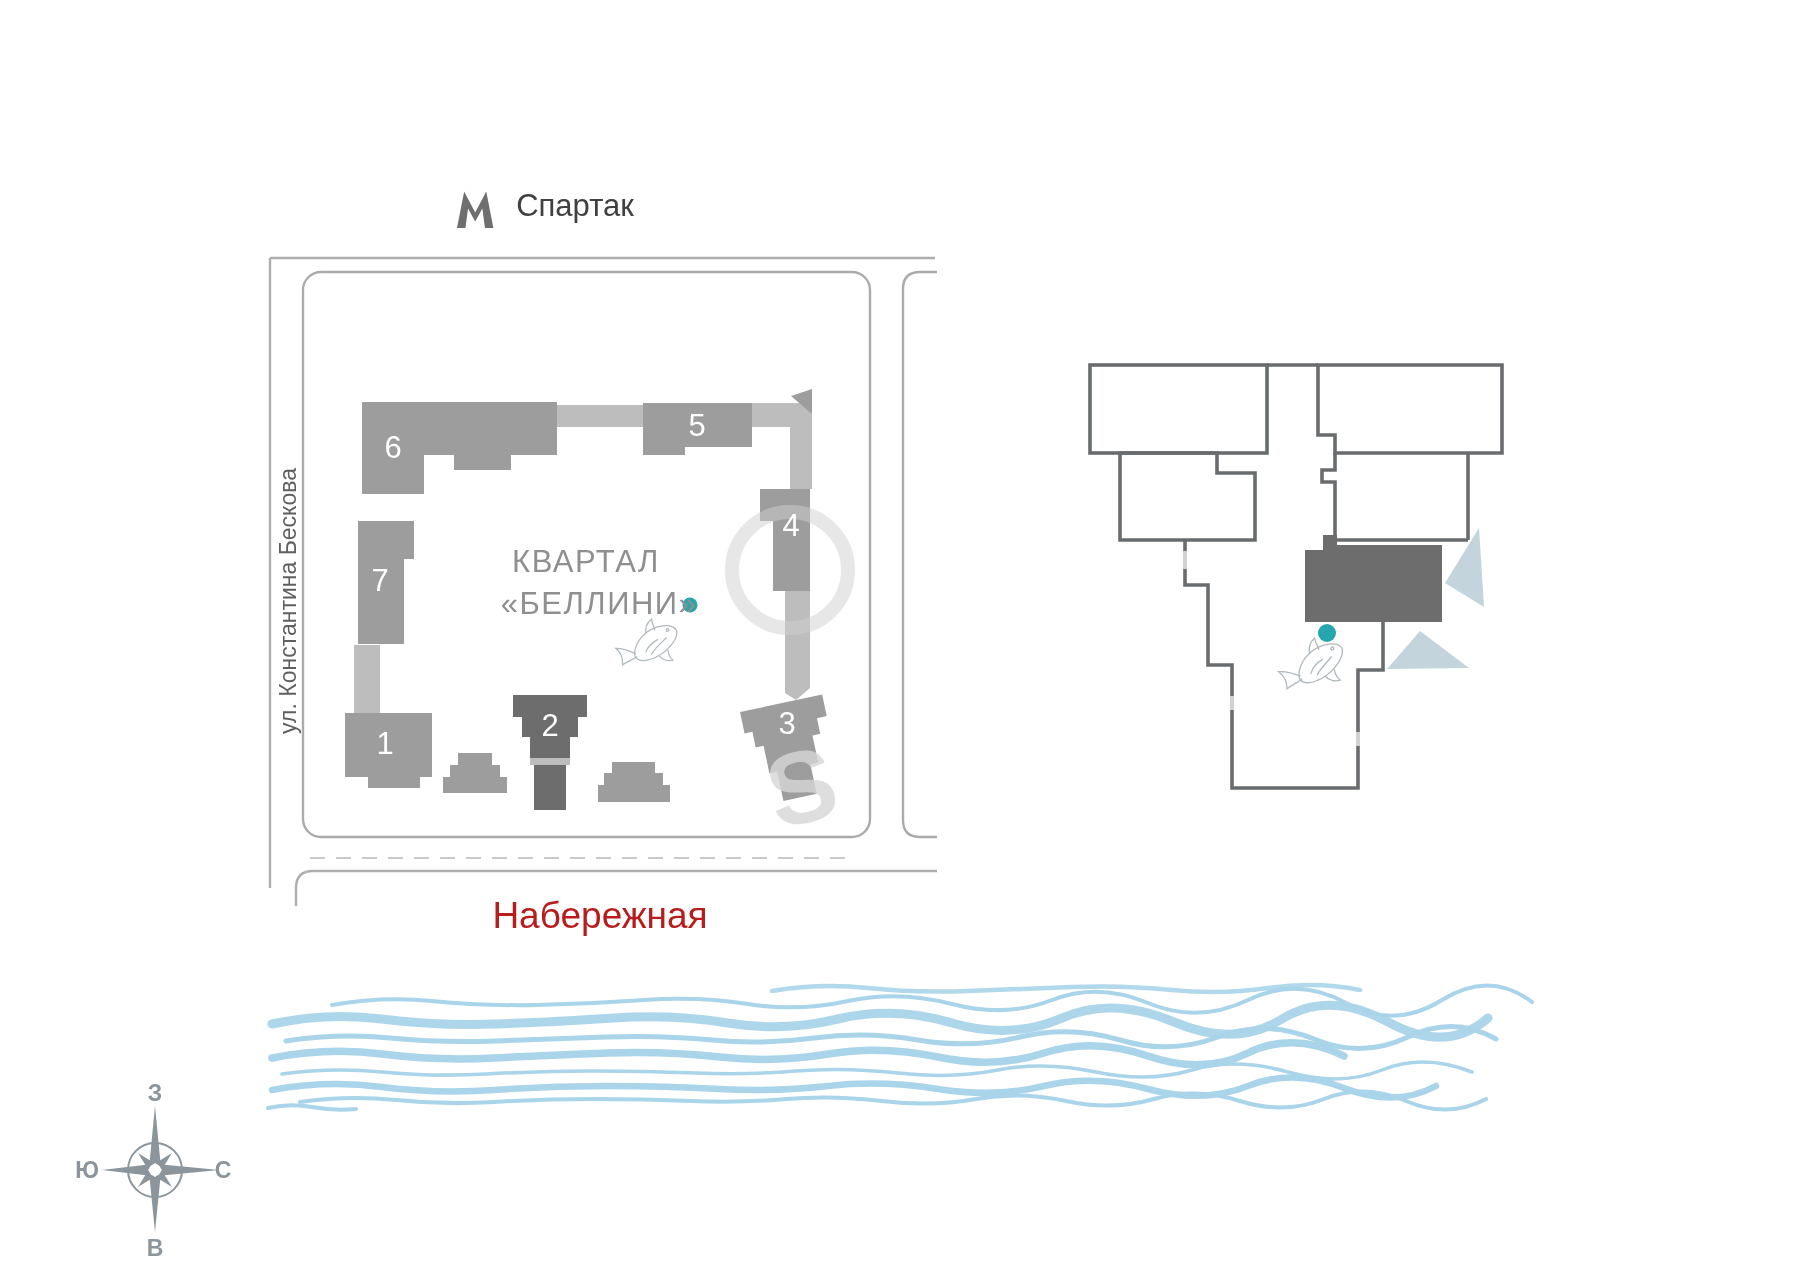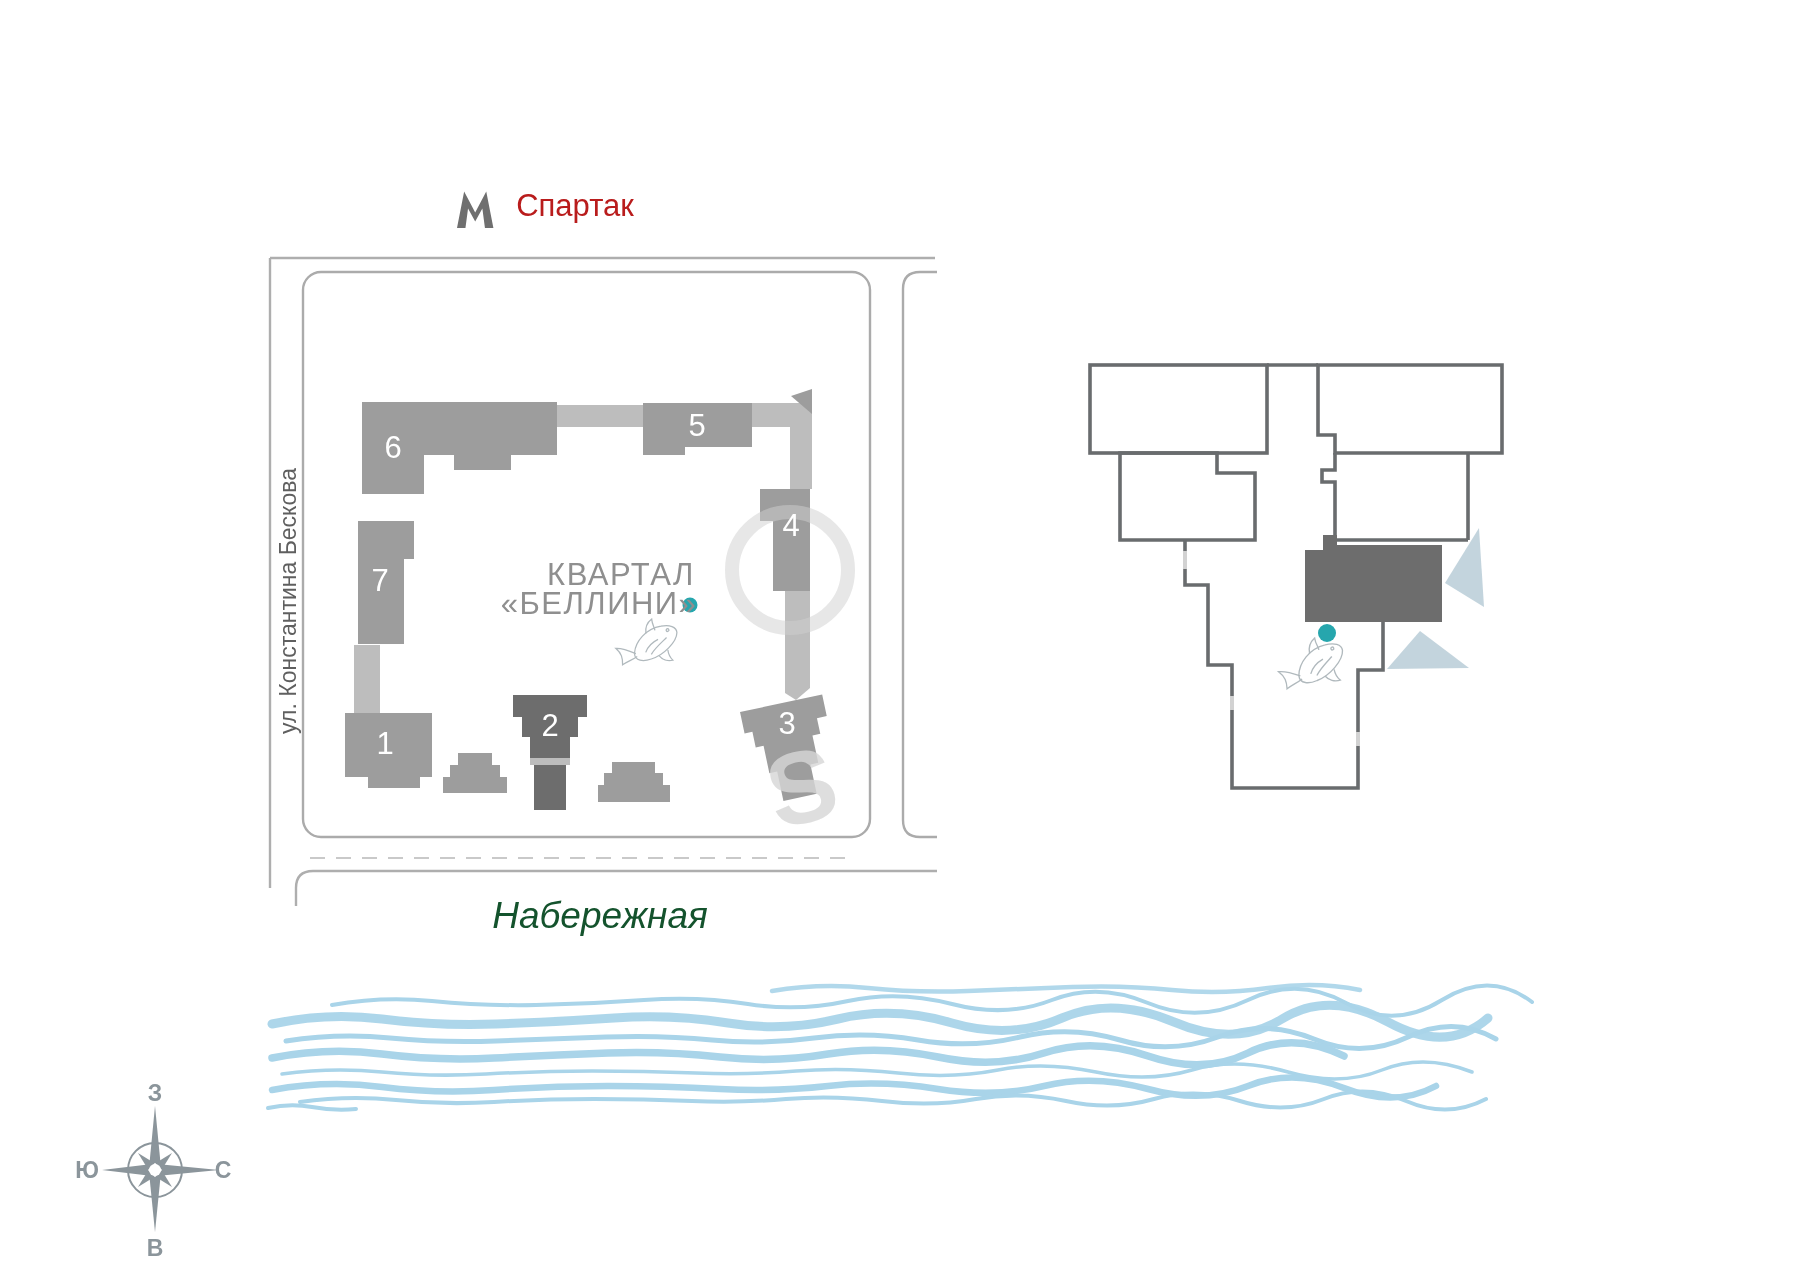--- a/index.html
+++ b/index.html
@@ -1,23 +1,23 @@
 <!DOCTYPE html>
 <html><head>
 <meta charset="utf-8">
 <style>
   html,body{margin:0;padding:0;background:#ffffff;}
   #stage{position:relative;width:1811px;height:1280px;background:#ffffff;overflow:hidden;
          font-family:"Liberation Sans", sans-serif;}
   #stage svg{position:absolute;left:0;top:0;}
   .lbl{position:absolute;transform:translate(-50%,-50%);white-space:nowrap;}
   .bld-label{color:#ffffff;font-size:31px;font-weight:400;}
-  .metro-label{color:#b91c1c;font-size:31px;}
+  .metro-label{color:#404040;font-size:31px;}
   .quarter-title{color:#8f8f8f;font-size:31px;letter-spacing:1.5px;}
-  .street-bottom{color:#14532d;font-size:37px;font-style:italic;}
+  .street-bottom{color:#b91c1c;font-size:37px;}
   .street-left{color:#5f5f5f;font-size:23px;transform:translate(-50%,-50%) rotate(-90deg);}
   .compass-letter{color:#8b959b;font-size:23px;font-weight:700;}
   .watermark-s{color:#d7d7d7;font-size:102px;font-weight:700;opacity:.8;
                transform:translate(-50%,-50%) rotate(-14deg);}
   .bldg{fill:#9d9d9d;}
   .bldg-light{fill:#bdbdbd;}
   .bldg-dark{fill:#6d6d6d;}
   .road{stroke:#aeaeae;stroke-width:2.4;fill:none;}
   .road-dash{stroke:#c9c9c9;stroke-width:2.2;fill:none;stroke-dasharray:15 11;}
   .block{stroke:#ababab;stroke-width:2.4;fill:none;}
@@ -150,21 +150,21 @@
           <path d="M0,24 L4.5,5 L-4.5,5 Z"></path>
           <path d="M-24,0 L-5,4.5 L-5,-4.5 Z"></path>
         </g>
         <circle r="6" fill="#ffffff"></circle>
       </g>
     </g>
   </svg>
 
   <div class="lbl metro-label" style="left:575px;top:206px;">Спартак</div>
 
-  <div class="lbl quarter-title" style="left:586px;top:575px;margin-left:35px;">КВАРТАЛ</div>
+  <div class="lbl quarter-title" style="left:586px;top:562px;">КВАРТАЛ</div>
   <div class="lbl quarter-title" style="left:599px;top:604px;">«БЕЛЛИНИ»</div>
 
   <div class="lbl street-left" style="left:288px;top:601px;">ул. Константина Бескова</div>
   <div class="lbl street-bottom" style="left:600px;top:916px;">Набережная</div>
 
   <div class="lbl bld-label" style="left:385px;top:744px;">1</div>
   <div class="lbl bld-label" style="left:550px;top:726px;">2</div>
   <div class="lbl bld-label" style="left:787px;top:724px;">3</div>
   <div class="lbl bld-label" style="left:791px;top:526px;">4</div>
   <div class="lbl bld-label" style="left:697px;top:426px;">5</div>

